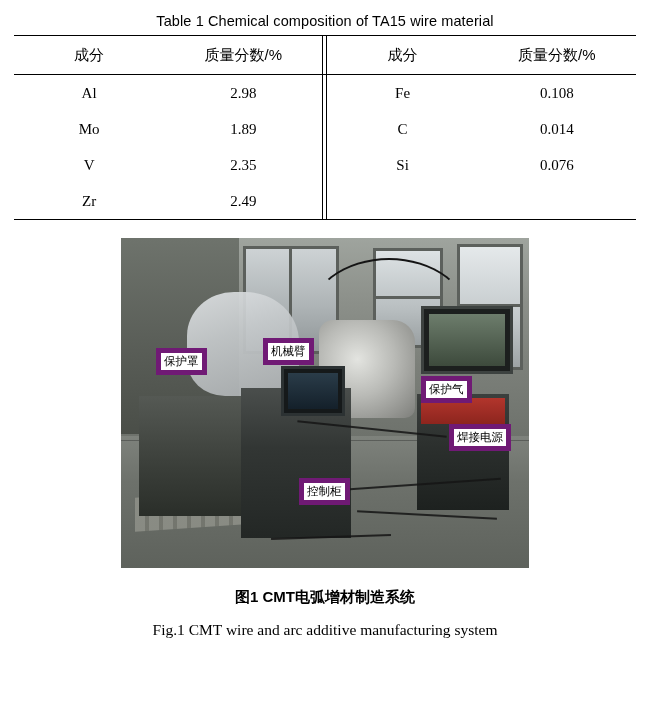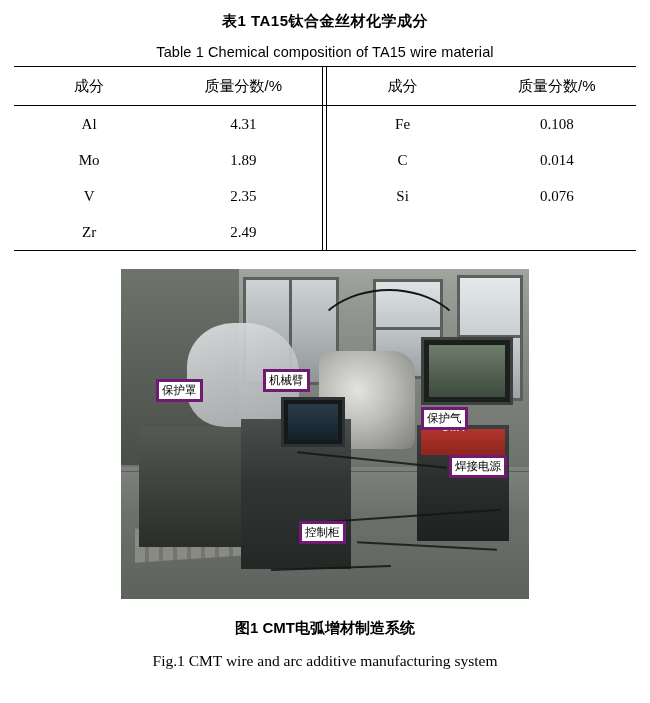--- a/index.html
+++ b/index.html
@@ -215,21 +215,21 @@
 
   
   .lbl {
     position: absolute;
     background: #ffffff;
     color: #000000;
     font-family: "Liberation Sans", sans-serif;
     font-size: 11.5px;
     line-height: 15px;
     padding: 1px 3px;
-    border: 3px solid #701a75;
+    border: 5px solid #701a75;
     white-space: nowrap;
   }
 
   .fig-title-cn {
     text-align: center;
     font-family: "Liberation Sans", sans-serif;
     font-weight: bold;
     font-size: 15px;
     margin-top: 20px;
   }
@@ -239,37 +239,36 @@
     font-size: 15.5px;
     margin-top: 14px;
   }
 </style>
 </head>
 <body>
 
 <div class="page">
 
   <div class="table-block">
-    <div class="table-title-cn">表1  TA15钛合金丝材化学成分</div>
     <div class="table-title-en">Table 1  Chemical composition of TA15 wire material</div>
 
     <table class="comp">
       <thead>
         <tr class="rule-top rule-mid">
           <th class="col-name cn">成分</th>
           <th class="col-val cn">质量分数/%</th>
           <th class="divider"></th>
           <th class="col-name cn">成分</th>
           <th class="col-val cn">质量分数/%</th>
         </tr>
       </thead>
       <tbody>
         <tr class="rule-mid">
           <td>Al</td>
-          <td>4.31</td>
+          <td>2.98</td>
           <td class="divider"></td>
           <td>Fe</td>
           <td>0.108</td>
         </tr>
         <tr>
           <td>Mo</td>
           <td>1.89</td>
           <td class="divider"></td>
           <td>C</td>
           <td>0.014</td>
@@ -323,20 +322,20 @@
       <div class="cable" style="left:176px; top:190px; width:150px; transform:rotate(6deg);"></div>
       <div class="cable" style="left:200px; top:246px; width:180px; transform:rotate(-4deg);"></div>
       <div class="cable" style="left:236px; top:276px; width:140px; transform:rotate(3deg);"></div>
       <div class="cable" style="left:150px; top:298px; width:120px; transform:rotate(-2deg);"></div>
       <div class="hose" style="left:186px; top:20px; width:160px; height:120px;"></div>
 
       <div class="lbl" style="left:35px;  top:110px;">保护罩</div>
       <div class="lbl" style="left:142px; top:100px;">机械臂</div>
       <div class="lbl" style="left:300px; top:138px;">保护气</div>
       <div class="lbl" style="left:328px; top:186px;">焊接电源</div>
-      <div class="lbl" style="left:178px; top:252px;">控制柜</div>
+      <div class="lbl" style="left:178px; top:240px;">控制柜</div>
     </div>
   </div>
 
   <div class="fig-title-cn">图1  CMT电弧增材制造系统</div>
   <div class="fig-title-en">Fig.1  CMT wire and arc additive manufacturing system</div>
 
 </div>
 
 </body></html>

